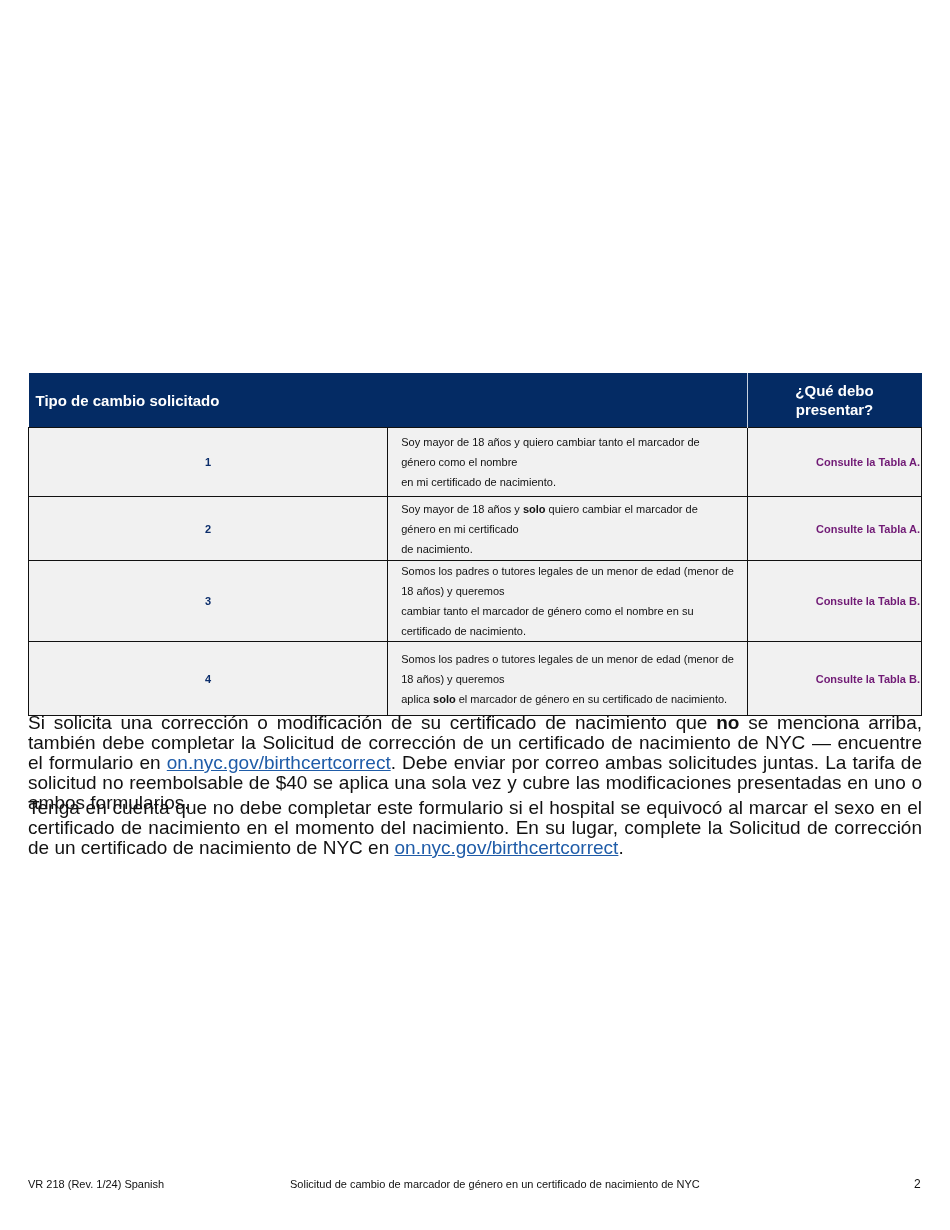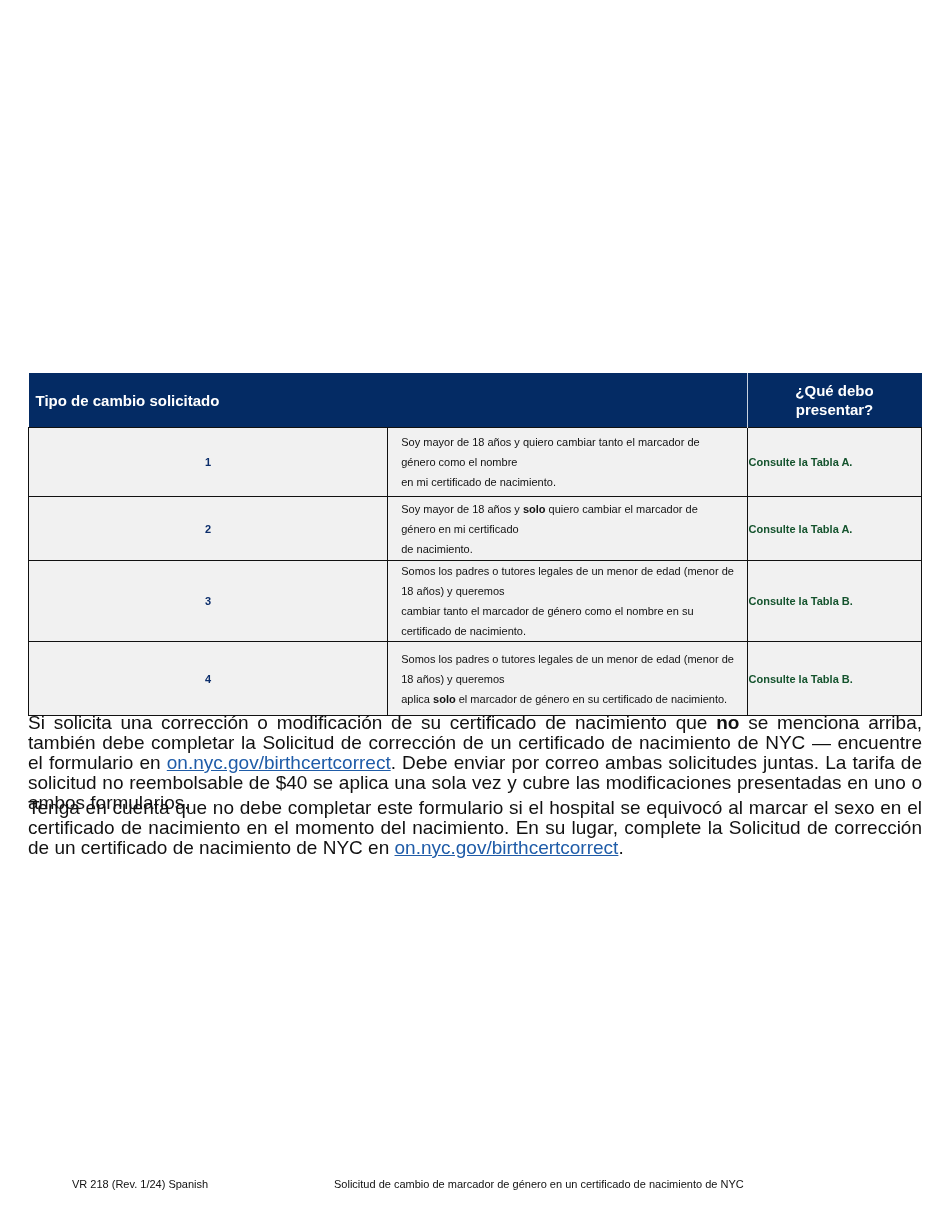--- a/index.html
+++ b/index.html
@@ -4,24 +4,24 @@
 <style>
   html, body { margin:0; padding:0; background:#ffffff; }
   body { width:950px; height:1230px; position:relative; font-family:"Liberation Sans", sans-serif; color:#111; overflow:hidden; }
   .title { position:absolute; left:0; width:950px; top:321px; text-align:center; color:#0b2d6b; font-weight:bold; font-size:15px; line-height:20px; }
   table.main { position:absolute; left:28px; top:373px; width:894px; border-collapse:collapse; table-layout:fixed; }
   table.main th { background:#042b64; color:#fff; font-weight:bold; font-size:15px; text-align:left; padding:0 7px; height:54px; }
   table.main th.col2 { border-left:1px solid #c8d2e0; line-height:19px;text-align:center; }
   table.main td { background:#f1f1f1; border:1px solid #111; font-size:11px; line-height:20px; vertical-align:middle; }
   td.num { width:34px; text-align:center; color:#0b2d6b; font-weight:bold; }
   td.desc { padding:0 12px 0 13px; }
-  td.action { text-align:left; color:#14532d; font-weight:bold; width:174px; }
+  td.action { text-align:right; color:#701a75; font-weight:bold; width:174px; }
   .para { position:absolute; left:28px; width:894px; font-size:19px; line-height:20px; text-align:justify; color:#111; }
   .link { color:#1f5ca8; text-decoration:underline; }
-  .footer { position:absolute; top:1178px; font-size:11px; color:#111;margin-left:44px; }
+  .footer { position:absolute; top:1178px; font-size:11px; color:#111; }
 </style>
 </head>
 <body>
 
 <div class="title">
 </div>
 
 <table class="main">
   <thead>
     <tr>

